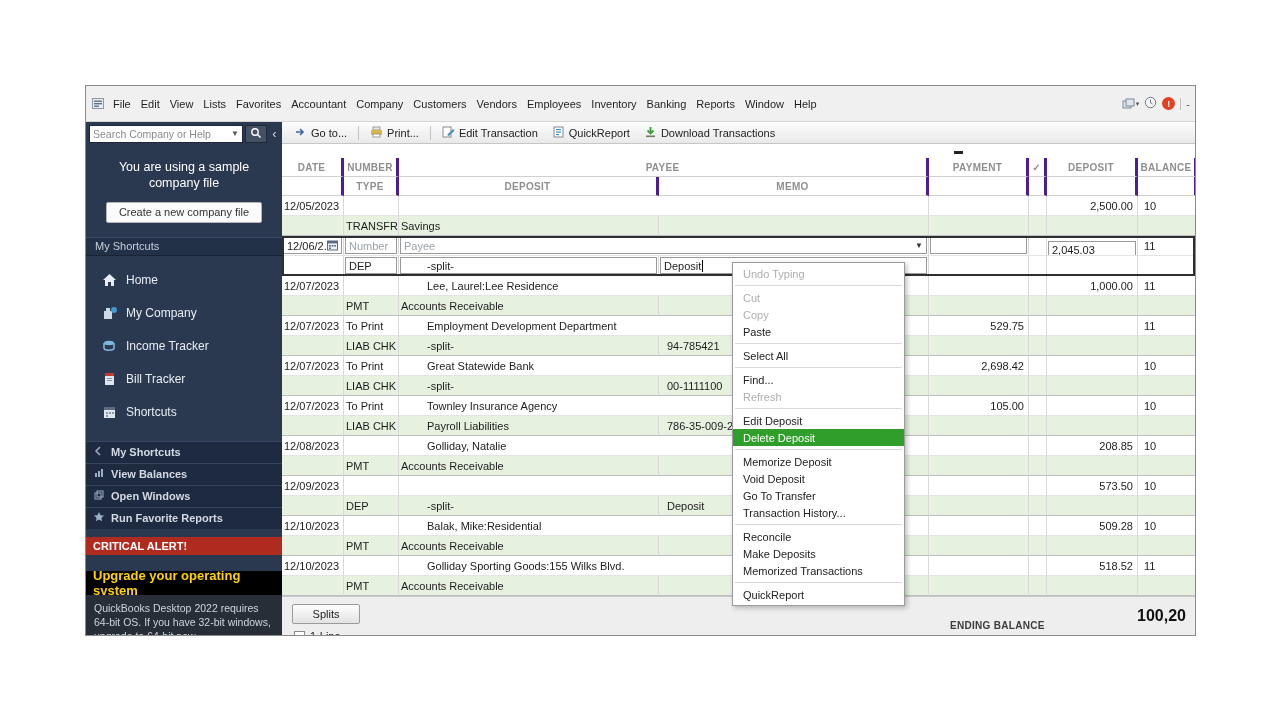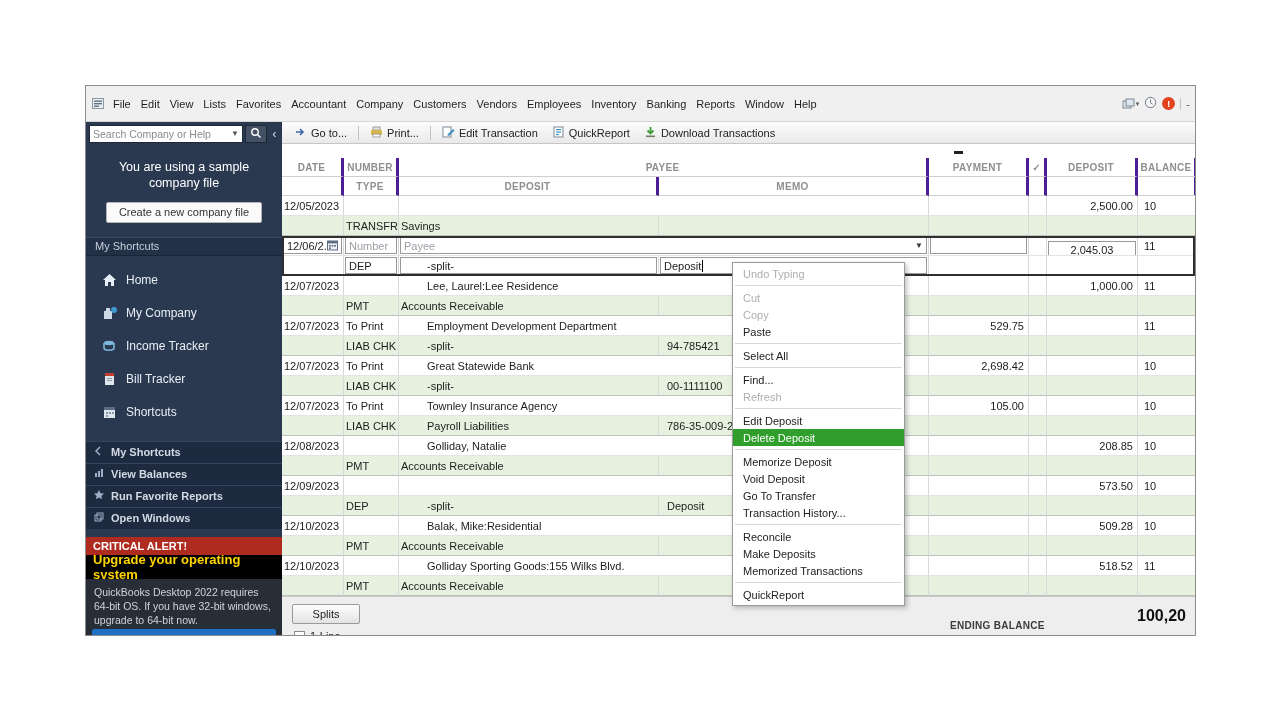--- a/index.html
+++ b/index.html
@@ -30,21 +30,21 @@
   .collapse { color:#cfd6e0; font-size:13px; width:11px; text-align:center; flex:none; }
   .sample-text { color:#fff; font-size:12.5px; text-align:center; margin:14px 14px 10px; line-height:1.3; }
   .create-btn { display:block; margin:0 auto 14px; width:156px; height:21px; background:#fafafa; border:1px solid #b5b5b5; border-radius:2px; font-size:11px; color:#333; font-family:inherit; }
   .section-header { height:19px; background:#223048; border-top:1px solid #3a4a66; border-bottom:1px solid #1a2436; color:#c7cfdb; font-size:11px; display:flex; align-items:center; padding-left:9px; flex:none; }
   .shortcuts { padding-top:8px; }
   .shortcut { height:33px; display:flex; align-items:center; gap:9px; padding-left:15px; color:#e9eef5; font-size:12px; cursor:pointer; }
   .shortcut .ic { width:16px; display:flex; justify-content:center; }
   .panel-stack { margin-top:12px; }
   .panel { height:22px; background:#1d2a40; border-top:1px solid #35445f; display:flex; align-items:center; gap:7px; padding-left:8px; color:#d3dae4; font-size:11px; font-weight:bold; cursor:pointer; }
   .critical { margin-top:8px; height:18px; background:#b02b1f; color:#fff; font-size:11px; font-weight:bold; display:flex; align-items:center; padding-left:7px; flex:none; }
-  .upgrade { height:24px; background:#000; color:#ffd400; font-size:13px; font-weight:bold; display:flex; align-items:center; padding-left:7px; flex:none; }
+  .upgrade { margin-top:16px; height:24px; background:#000; color:#ffd400; font-size:13px; font-weight:bold; display:flex; align-items:center; padding-left:7px; flex:none; }
   .bottom-block { flex:1; background:#272e38; display:flex; flex-direction:column; min-height:0; }
   .alert-body { color:#ced4db; font-size:10.5px; line-height:1.35; padding:6px 8px 2px; }
   .blue-strip { margin:auto 6px 0; height:8px; background:#1f6fc4; border-radius:2px 2px 0 0; }
 
   
   .main { flex:1; position:relative; background:#fff; display:flex; flex-direction:column; min-width:0; }
   .toolbar { height:22px; background:linear-gradient(#fdfdfd,#e9e9e9); border-bottom:1px solid #c6c6c6; display:flex; align-items:center; font-size:11px; color:#222; padding-left:6px; gap:2px; flex:none; }
   .tbtn { display:flex; align-items:center; gap:4px; padding:2px 6px; cursor:pointer; white-space:nowrap; }
   .tsep { width:1px; height:14px; background:#c2c2c2; margin:0 3px; }
   .substrip { height:14px; background:#fff; position:relative; flex:none; }
@@ -63,21 +63,21 @@
   .l1 .c { border-bottom:1px solid #e4e4e4; }
   .l2 .c { border-bottom:1px solid #bfbfbf; }
   .amt { justify-content:flex-end; padding-right:4px; }
   .bal { padding-left:6px; }
   .payee-cell { padding-left:28px; }
   .indent { padding-left:28px; }
   .memo-cell { padding-left:8px; }
   .txn.edit::after { content:""; position:absolute; inset:0; border:2px solid #2e2e2e; pointer-events:none; }
   .fcell { padding:1px; }
   .field { flex:1; height:100%; border:1px solid #999; background:#fff; display:flex; align-items:center; padding:0 3px; overflow:hidden; white-space:nowrap; min-width:0; }
-  .field.right { justify-content:center;margin-top:8px; }
+  .field.right { justify-content:flex-start;margin-top:8px; }
   .field .gray { color:#9aa0a6; }
   .cursorbar { display:inline-block; width:1px; height:12px; background:#000; margin-left:1px; }
   .pd-caret { margin-left:auto; font-size:8px; color:#333; }
 
   .reg-footer { margin-top:auto; height:51px; background:#eee; border-top:1px solid #c8c8c8; position:relative; font-size:11px; flex:none; }
   .splits-btn { position:absolute; left:10px; top:7px; width:68px; height:20px; background:linear-gradient(#fefefe,#e3e3e3); border:1px solid #9a9a9a; border-radius:2px; font-size:11px; color:#222; font-family:inherit; }
   .oneline { position:absolute; left:12px; top:33px; display:flex; align-items:center; gap:5px; color:#1c1c1c; }
   .checkbox { width:11px; height:11px; background:#fff; border:1px solid #8a8a8a; }
   .ending-label { position:absolute; left:668px; top:23px; font-size:10px; color:#3c3c3c; letter-spacing:.3px; font-weight:bold; }
   .ending-value { position:absolute; left:855px; top:10px; font-size:16px; font-weight:bold; color:#111; width:60px; overflow:hidden; white-space:nowrap; }
@@ -222,30 +222,30 @@
         <div class="panel">
           <span><svg width="10" height="10">
                 <rect x="1" y="5" width="2" height="4" fill="#9fb0c6"></rect>
                 <rect x="4" y="3" width="2" height="6" fill="#9fb0c6"></rect>
                 <rect x="7" y="1" width="2" height="8" fill="#9fb0c6"></rect>
               </svg></span>
           <span>View Balances</span>
         </div>
         <div class="panel">
           <span><svg width="10" height="10">
-                <path d="M5 0l1.5 3.2 3.5.4-2.6 2.3.7 3.4L5 7.6 1.9 9.3l.7-3.4L0 3.6l3.5-.4z" fill="#9fb0c6"></path>
-              </svg></span>
-          <span>Run Favorite Reports</span>
+                <rect x="1" y="3" width="6" height="6" fill="none" stroke="#9fb0c6"></rect>
+                <rect x="3" y="1" width="6" height="6" fill="none" stroke="#9fb0c6"></rect>
+              </svg></span>
+          <span>Open Windows</span>
         </div>
         <div class="panel">
           <span><svg width="10" height="10">
-                <rect x="1" y="3" width="6" height="6" fill="none" stroke="#9fb0c6"></rect>
-                <rect x="3" y="1" width="6" height="6" fill="none" stroke="#9fb0c6"></rect>
-              </svg></span>
-          <span>Open Windows</span>
+                <path d="M5 0l1.5 3.2 3.5.4-2.6 2.3.7 3.4L5 7.6 1.9 9.3l.7-3.4L0 3.6l3.5-.4z" fill="#9fb0c6"></path>
+              </svg></span>
+          <span>Run Favorite Reports</span>
         </div>
       </div>
 
       <div class="critical">CRITICAL ALERT!</div>
       <div class="upgrade">Upgrade your operating system</div>
       <div class="bottom-block">
         <div class="alert-body">QuickBooks Desktop 2022 requires 64-bit OS. If you have 32-bit windows, upgrade to 64-bit now.</div>
         <div class="blue-strip"></div>
       </div>
     </div>

